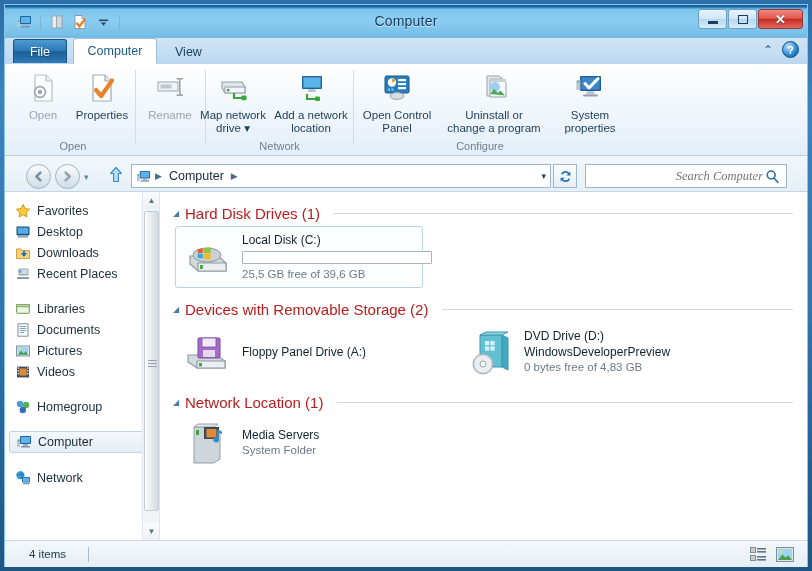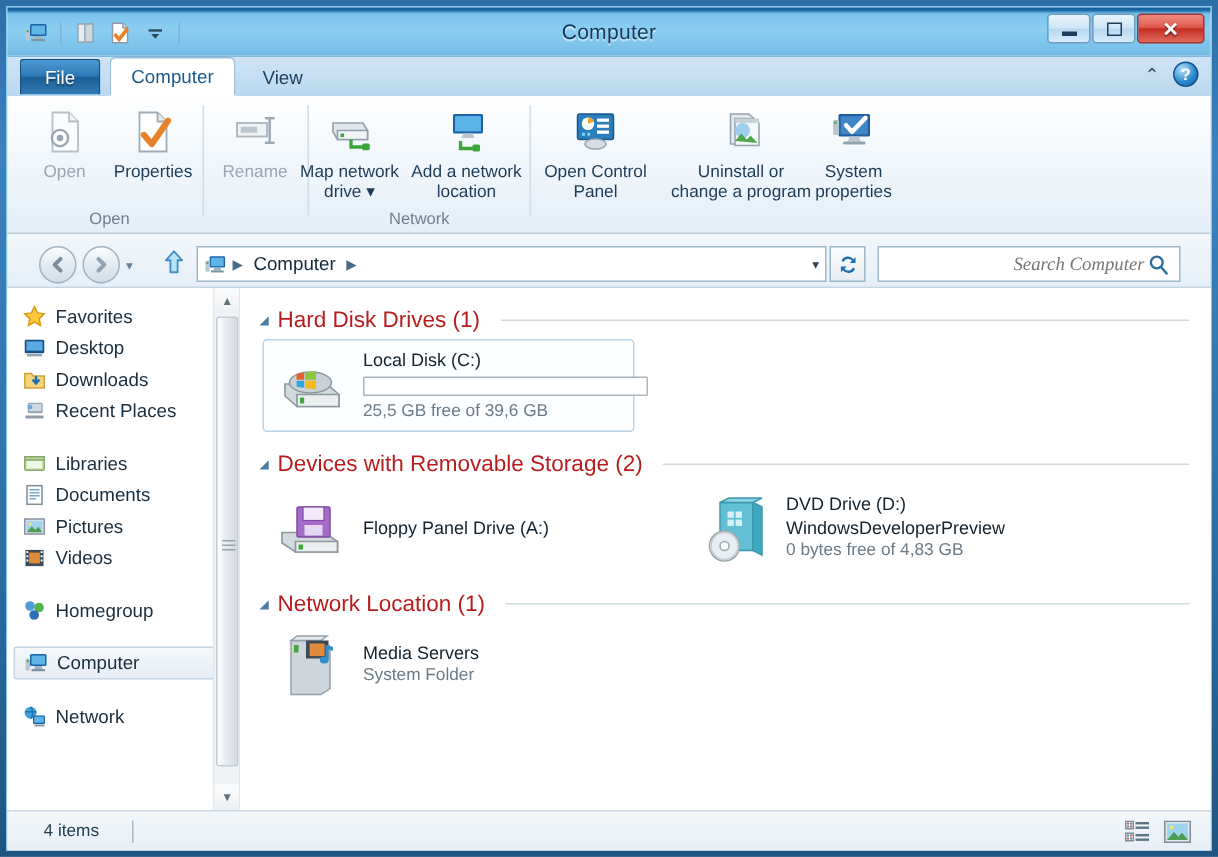--- a/index.html
+++ b/index.html
@@ -403,35 +403,36 @@
               <path d="M9 4h12l5 4v16H9z" fill="#e6ebef" stroke="#95a1ab"></path>
               <path d="M12 7h12l4 3v15H12z" fill="#f5f8fa" stroke="#95a1ab"></path>
               <circle cx="17" cy="15" r="5" fill="#9cd0ee"></circle>
               <path d="M12 22l4.2-5 3.6 4 2.6-2.6 4.6 5z" fill="#4fa84f"></path>
               <rect x="12" y="7" width="16" height="3" fill="#c6d2da"></rect>
             </svg>
           </span>
           <span>Uninstall or</span>
           <span>change a program</span>
         </div>
-        <div class="rb-btn" style="left:179px;width:70px;">
+        <div class="rb-btn" style="left:200px;width:70px;">
           <span class="rb-ico">
             <svg width="32" height="32" viewBox="0 0 32 32">
               <rect x="6" y="4" width="21" height="15" rx="1" fill="#1f5fa0"></rect>
               <rect x="7.4" y="5.4" width="18.2" height="12.2" fill="#3f86c6"></rect>
               <path d="M11 11.5l4 4.4L24 6.6" stroke="#ffffff" stroke-width="3" fill="none" stroke-linecap="round" stroke-linejoin="round"></path>
               <path d="M13.5 19h6l1.5 3.4h-9z" fill="#b9c6cf"></path>
               <rect x="9" y="22.4" width="15" height="2" rx="1" fill="#93a2ad"></rect>
               <rect x="2.4" y="8" width="4" height="10" rx="1" fill="#b9c6d0"></rect>
               <rect x="3.2" y="9" width="1.6" height="1.6" fill="#4fa84f"></rect>
             </svg>
           </span>
           <span>System</span>
           <span>properties</span>
         </div>
+        <div class="rb-group-label">Configure</div>
       </div>
     </div>
 
     <div id="addrrow">
       <div class="navcircle" id="nav-back">
         <svg width="13" height="13" viewBox="0 0 13 13">
             <path d="M8.4 2.6L4.4 6.5l4 3.9" stroke="#7b8f9e" stroke-width="2.6" fill="none" stroke-linecap="round" stroke-linejoin="round"></path>
           </svg>
       </div>
       <div class="navcircle" id="nav-fwd">

